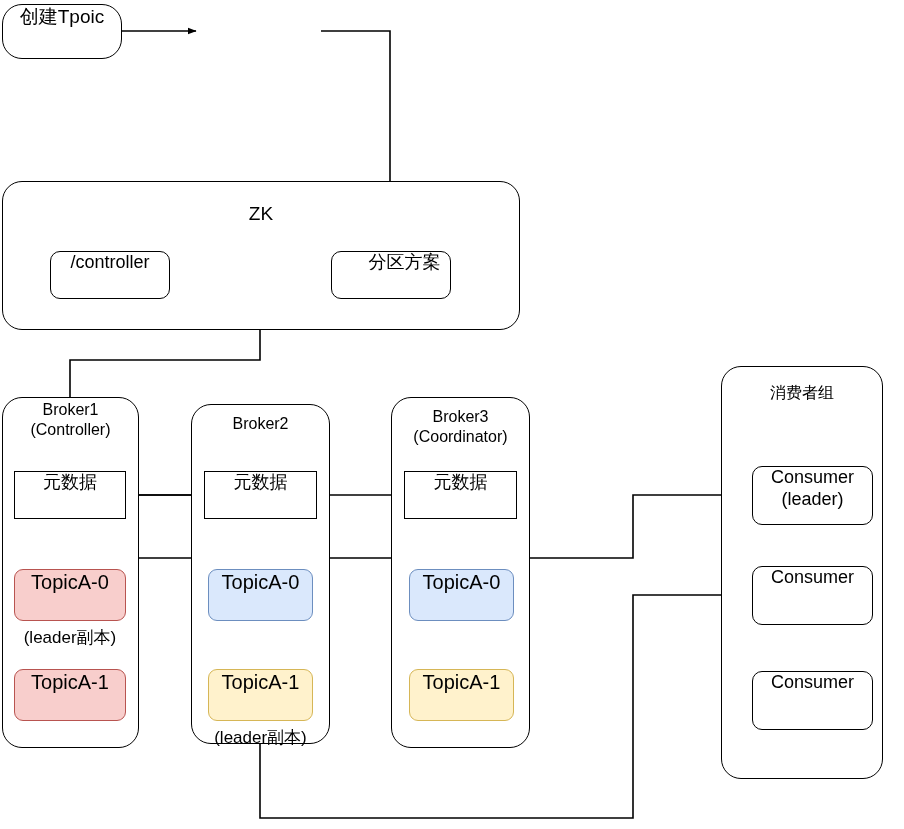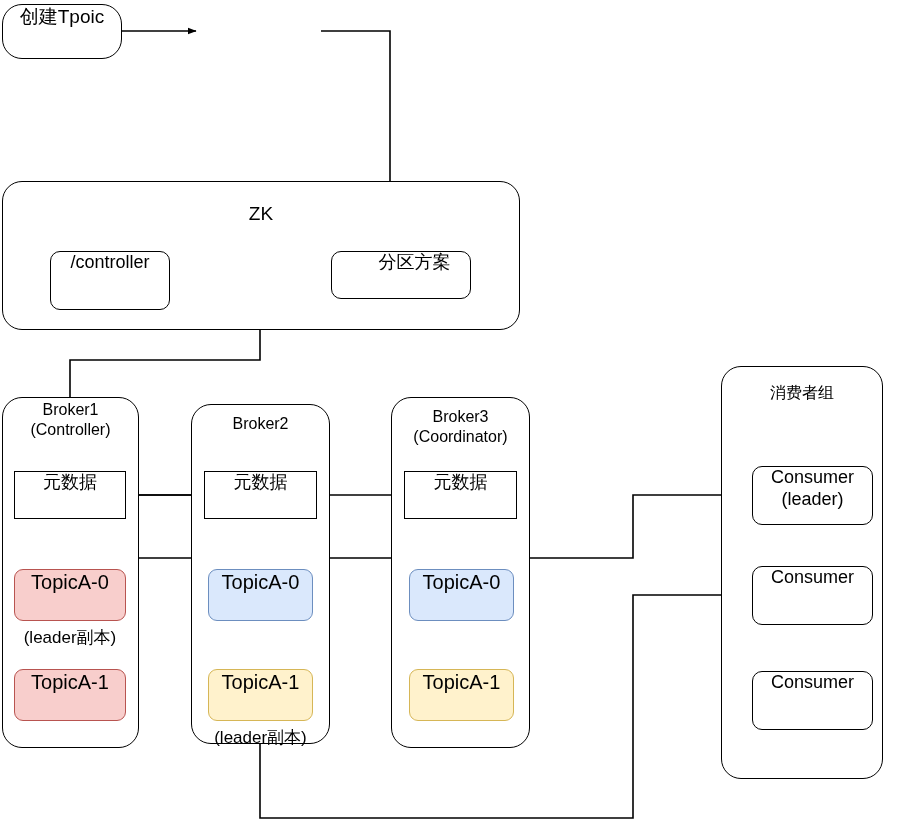--- a/index.html
+++ b/index.html
@@ -110,24 +110,24 @@
   </svg>
 
   <div class="node rounded-lg f19" style="left:2px; top:4px; width:120px; height:55px;">
     <span>创建Tpoic</span>
   </div>
 
 
   <div class="node container-node rounded-lg" style="left:2px; top:181px; width:518px; height:149px;">
     <div class="zk-title" style="left:0; top:20px; width:100%;">ZK</div>
   </div>
-  <div class="node rounded-sm f18" style="left:50px; top:251px; width:120px; height:59px;">
+  <div class="node rounded-sm f18" style="left:50px; top:251px; width:120px; height:48px;">
     <span>/controller</span>
   </div>
-  <div class="node rounded-sm f18" style="left:331px; top:251px; width:140px; height:48px;padding-left:27px;">
+  <div class="node rounded-sm f18" style="left:331px; top:251px; width:120px; height:48px;padding-left:27px;">
     <span>分区方案</span>
   </div>
 
   <div class="node container-node rounded-lg" style="left:2px; top:397px; width:137px; height:351px;">
     <div class="container-title" style="top:2px;">
       <span>Broker1</span><br>
       <span>(Controller)</span>
     </div>
   </div>
   <div class="node rect f18" style="left:14px; top:471px; width:112px; height:48px;">

